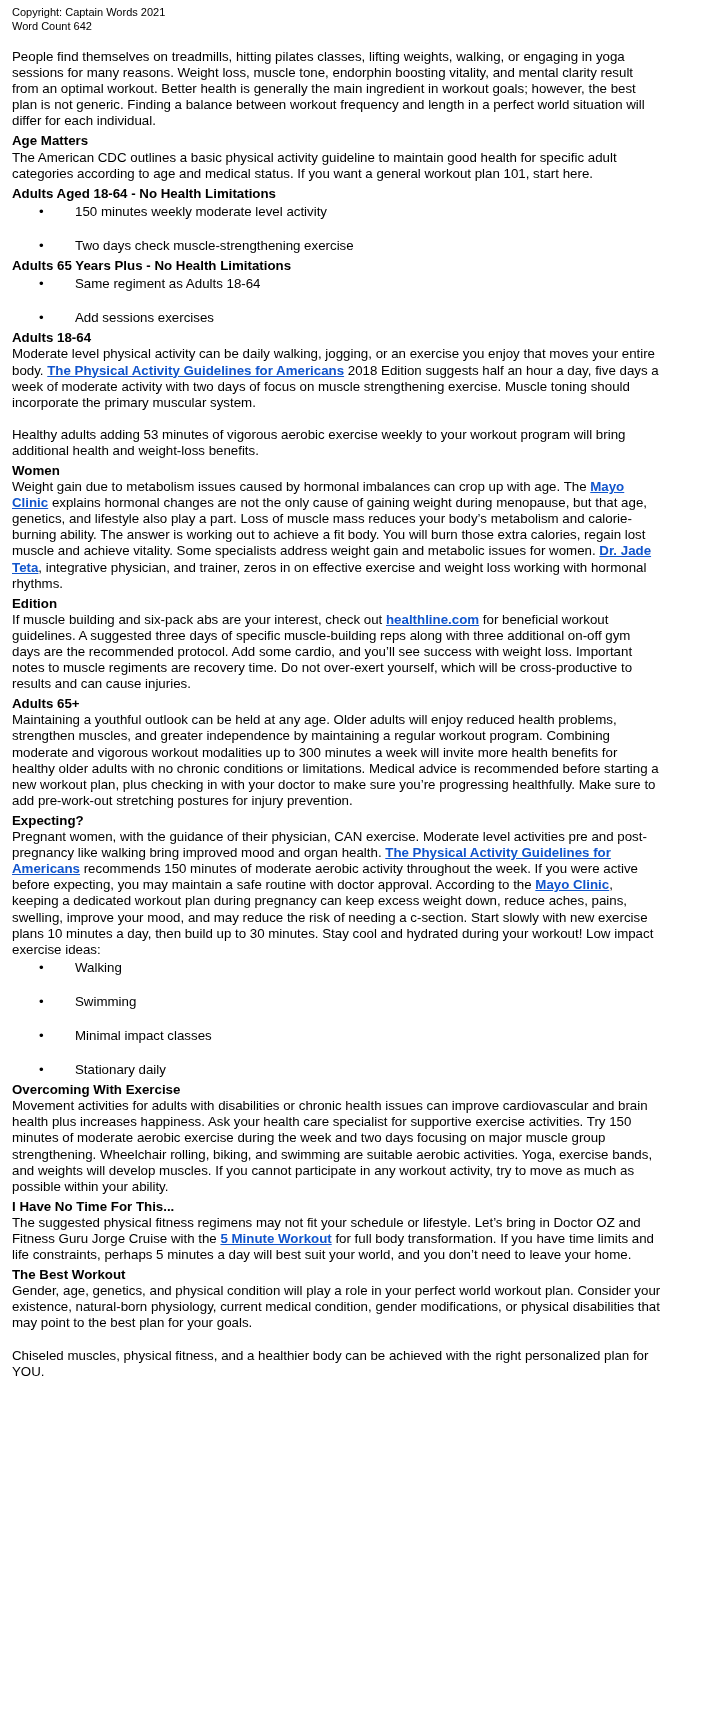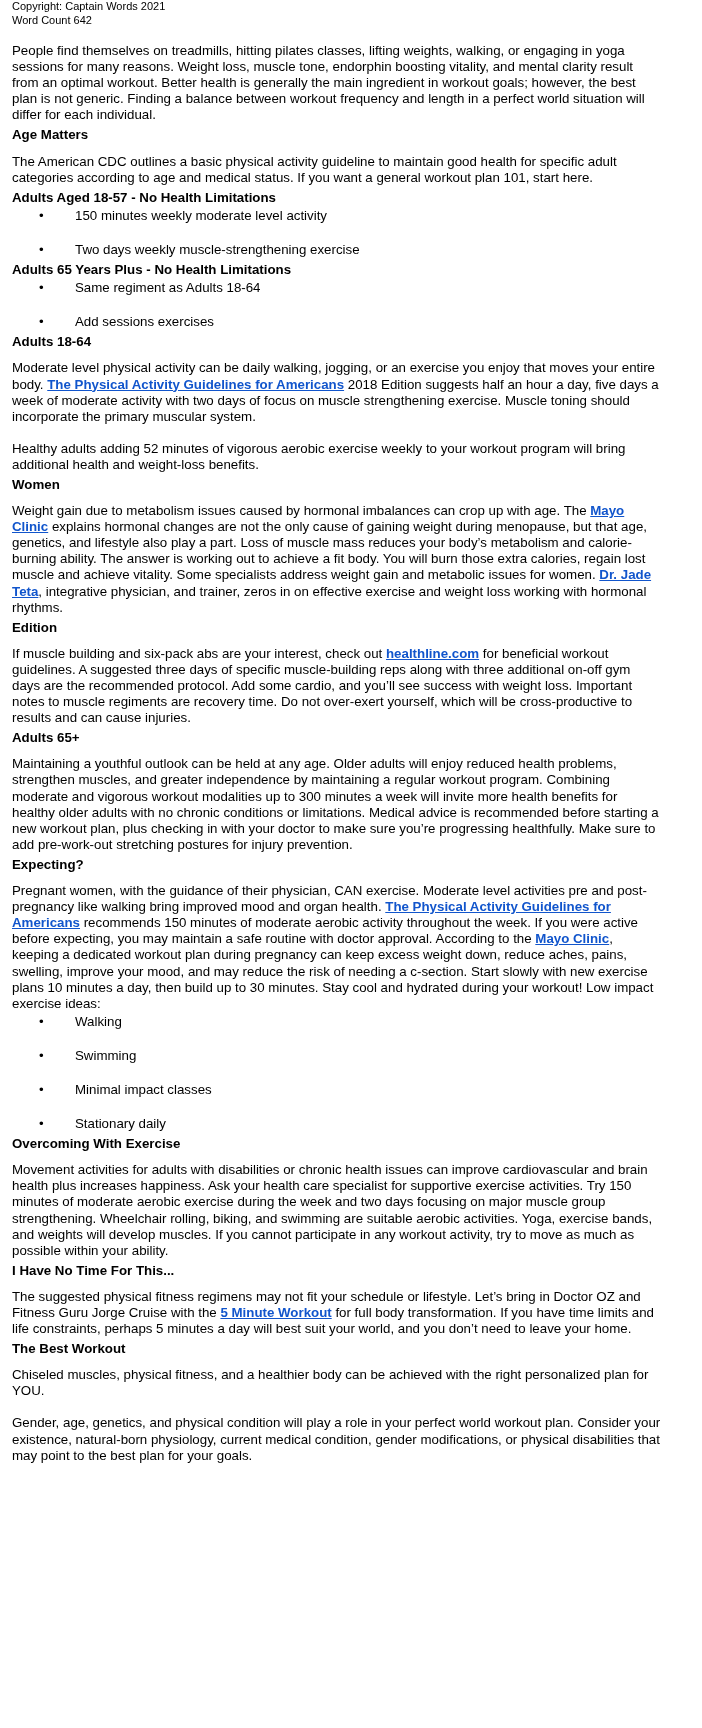--- a/index.html
+++ b/index.html
@@ -5,35 +5,35 @@
   * { box-sizing: border-box; }
   html, body { margin: 0; padding: 0; background: #ffffff; }
   body {
     width: 702px;
     min-height: 1728px;
     font-family: "Liberation Sans", "DejaVu Sans", sans-serif;
     font-size: 13.3px;
     line-height: 16.1px;
     color: #000000;
   }
-  .doc { padding: 0 0 30px 12px; width: 662px; }
+  .doc { padding: 6px 0 30px 12px; width: 662px; }
   .doc-header { position: relative; }
   .doc-meta { font-size: 11px; line-height: 13.5px; }
   .doc-title {
     font-size: 27px;
     line-height: 30px;
     font-weight: 700;
     text-align: center;
     margin: 0;
     margin-top: -1px;
     margin-bottom: 6px;
   }
   .block-paragraph { margin-top: 16px; }
   .block-heading  { font-weight: 700; margin-top: 4px; }
-  .block-heading + .block-paragraph { margin-top: 10px; }
+  .block-heading + .block-paragraph { margin-top: 0; }
   .block-bullets  { margin-top: 2px; }
   .bullet-item { display: flex; }
   .bullet-item + .bullet-item { margin-top: 18px; }
   .bullet-marker { flex: none; width: 63px; padding-left: 27px; }
   .bullet-text { flex: 1; }
   a.doc-link {
     color: var(--link-color, #1155CC);
     font-weight: 700;
     text-decoration: underline;
   }
@@ -45,45 +45,45 @@
   <div class="doc-header">
     <div class="doc-meta">
       <div>Copyright: Captain Words 2021</div>
       <div>Word Count 642</div>
     </div>
   </div>
   <div>
       <div class="block-paragraph"><span>People find themselves on treadmills, hitting pilates classes, lifting weights, walking, or engaging in yoga sessions for many reasons. Weight loss, muscle tone, endorphin boosting vitality, and mental clarity result from an optimal workout. Better health is generally the main ingredient in workout goals; however, the best plan is not generic. Finding a balance between workout frequency and length in a perfect world situation will differ for each individual.</span></div>
       <div class="block-heading">Age Matters</div>
       <div class="block-paragraph"><span>The American CDC outlines a basic physical activity guideline to maintain good health for specific adult categories according to age and medical status. If you want a general workout plan 101, start here.</span></div>
-      <div class="block-heading">Adults Aged 18-57 - No Health Limitations</div>
+      <div class="block-heading">Adults Aged 18-64 - No Health Limitations</div>
       <div class="block-bullets">
         <div class="bullet-item">
           <span class="bullet-marker">•</span>
           <span class="bullet-text">150 minutes weekly moderate level activity</span>
         </div>
         <div class="bullet-item">
           <span class="bullet-marker">•</span>
-          <span class="bullet-text">Two days weekly muscle-strengthening exercise</span>
+          <span class="bullet-text">Two days check muscle-strengthening exercise</span>
         </div>
       </div>
       <div class="block-heading">Adults 65 Years Plus - No Health Limitations</div>
       <div class="block-bullets">
         <div class="bullet-item">
           <span class="bullet-marker">•</span>
           <span class="bullet-text">Same regiment as Adults 18-64</span>
         </div>
         <div class="bullet-item">
           <span class="bullet-marker">•</span>
           <span class="bullet-text">Add sessions exercises</span>
         </div>
       </div>
       <div class="block-heading">Adults 18-64</div>
       <div class="block-paragraph"><span>Moderate level physical activity can be daily walking, jogging, or an exercise you enjoy that moves your entire body. </span><a class="doc-link" href="#">The Physical Activity Guidelines for Americans</a><span> 2018 Edition suggests half an hour a day, five days a week of moderate activity with two days of focus on muscle strengthening exercise. Muscle toning should incorporate the primary muscular system.</span></div>
-      <div class="block-paragraph"><span>Healthy adults adding 52 minutes of vigorous aerobic exercise weekly to your workout program will bring additional health and weight-loss benefits.</span></div>
+      <div class="block-paragraph"><span>Healthy adults adding 53 minutes of vigorous aerobic exercise weekly to your workout program will bring additional health and weight-loss benefits.</span></div>
       <div class="block-heading">Women</div>
       <div class="block-paragraph"><span>Weight gain due to metabolism issues caused by hormonal imbalances can crop up with age. The </span><a class="doc-link" href="#">Mayo Clinic</a><span> explains hormonal changes are not the only cause of gaining weight during menopause, but that age, genetics, and lifestyle also play a part. Loss of muscle mass reduces your body’s metabolism and calorie-burning ability. The answer is working out to achieve a fit body. You will burn those extra calories, regain lost muscle and achieve vitality. Some specialists address weight gain and metabolic issues for women. </span><a class="doc-link" href="#">Dr. Jade Teta</a><span>, integrative physician, and trainer, zeros in on effective exercise and weight loss working with hormonal rhythms.</span></div>
       <div class="block-heading">Edition</div>
       <div class="block-paragraph"><span>If muscle building and six-pack abs are your interest, check out </span><a class="doc-link" href="#">healthline.com</a><span> for beneficial workout guidelines. A suggested three days of specific muscle-building reps along with three additional on-off gym days are the recommended protocol. Add some cardio, and you’ll see success with weight loss. Important notes to muscle regiments are recovery time. Do not over-exert yourself, which will be cross-productive to results and can cause injuries.</span></div>
       <div class="block-heading">Adults 65+</div>
       <div class="block-paragraph"><span>Maintaining a youthful outlook can be held at any age. Older adults will enjoy reduced health problems, strengthen muscles, and greater independence by maintaining a regular workout program. Combining moderate and vigorous workout modalities up to 300 minutes a week will invite more health benefits for healthy older adults with no chronic conditions or limitations. Medical advice is recommended before starting a new workout plan, plus checking in with your doctor to make sure you’re progressing healthfully. Make sure to add pre-work-out stretching postures for injury prevention.</span></div>
       <div class="block-heading">Expecting?</div>
       <div class="block-paragraph"><span>Pregnant women, with the guidance of their physician, CAN exercise. Moderate level activities pre and post-pregnancy like walking bring improved mood and organ health. </span><a class="doc-link" href="#">The Physical Activity Guidelines for Americans</a><span> recommends 150 minutes of moderate aerobic activity throughout the week. If you were active before expecting, you may maintain a safe routine with doctor approval. According to the </span><a class="doc-link" href="#">Mayo Clinic</a><span>, keeping a dedicated workout plan during pregnancy can keep excess weight down, reduce aches, pains, swelling, improve your mood, and may reduce the risk of needing a c-section. Start slowly with new exercise plans 10 minutes a day, then build up to 30 minutes. Stay cool and hydrated during your workout! Low impact exercise ideas:</span></div>
       <div class="block-bullets">
         <div class="bullet-item">
@@ -101,16 +101,16 @@
         <div class="bullet-item">
           <span class="bullet-marker">•</span>
           <span class="bullet-text">Stationary daily</span>
         </div>
       </div>
       <div class="block-heading">Overcoming With Exercise</div>
       <div class="block-paragraph"><span>Movement activities for adults with disabilities or chronic health issues can improve cardiovascular and brain health plus increases happiness. Ask your health care specialist for supportive exercise activities. Try 150 minutes of moderate aerobic exercise during the week and two days focusing on major muscle group strengthening. Wheelchair rolling, biking, and swimming are suitable aerobic activities. Yoga, exercise bands, and weights will develop muscles. If you cannot participate in any workout activity, try to move as much as possible within your ability.</span></div>
       <div class="block-heading">I Have No Time For This...</div>
       <div class="block-paragraph"><span>The suggested physical fitness regimens may not fit your schedule or lifestyle. Let’s bring in Doctor OZ and Fitness Guru Jorge Cruise with the </span><a class="doc-link" href="#">5 Minute Workout</a><span> for full body transformation. If you have time limits and life constraints, perhaps 5 minutes a day will best suit your world, and you don’t need to leave your home.</span></div>
       <div class="block-heading">The Best Workout</div>
+      <div class="block-paragraph"><span>Gender, age, genetics, and physical condition will play a role in your perfect world workout plan. Consider your existence, natural-born physiology, current medical condition, gender modifications, or physical disabilities that may point to the best plan for your goals.</span></div>
       <div class="block-paragraph"><span>Chiseled muscles, physical fitness, and a healthier body can be achieved with the right personalized plan for YOU.</span></div>
-      <div class="block-paragraph"><span>Gender, age, genetics, and physical condition will play a role in your perfect world workout plan. Consider your existence, natural-born physiology, current medical condition, gender modifications, or physical disabilities that may point to the best plan for your goals.</span></div>
     </div>
 </div>
 
 </body></html>

